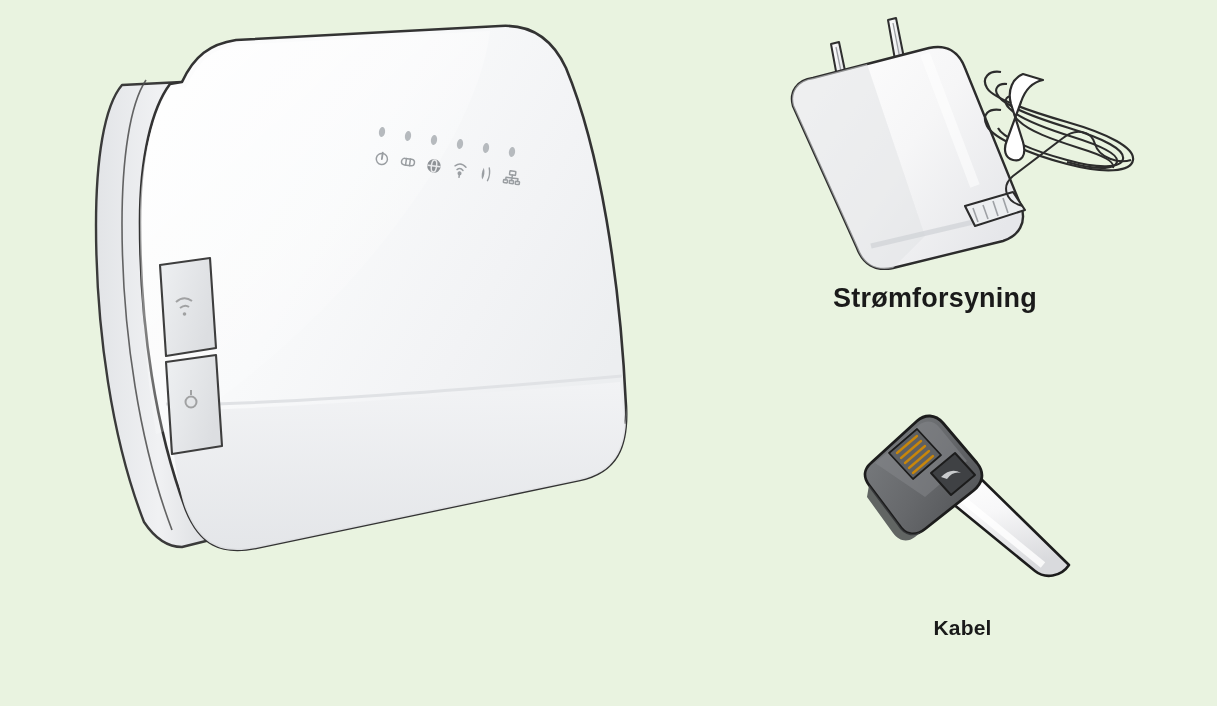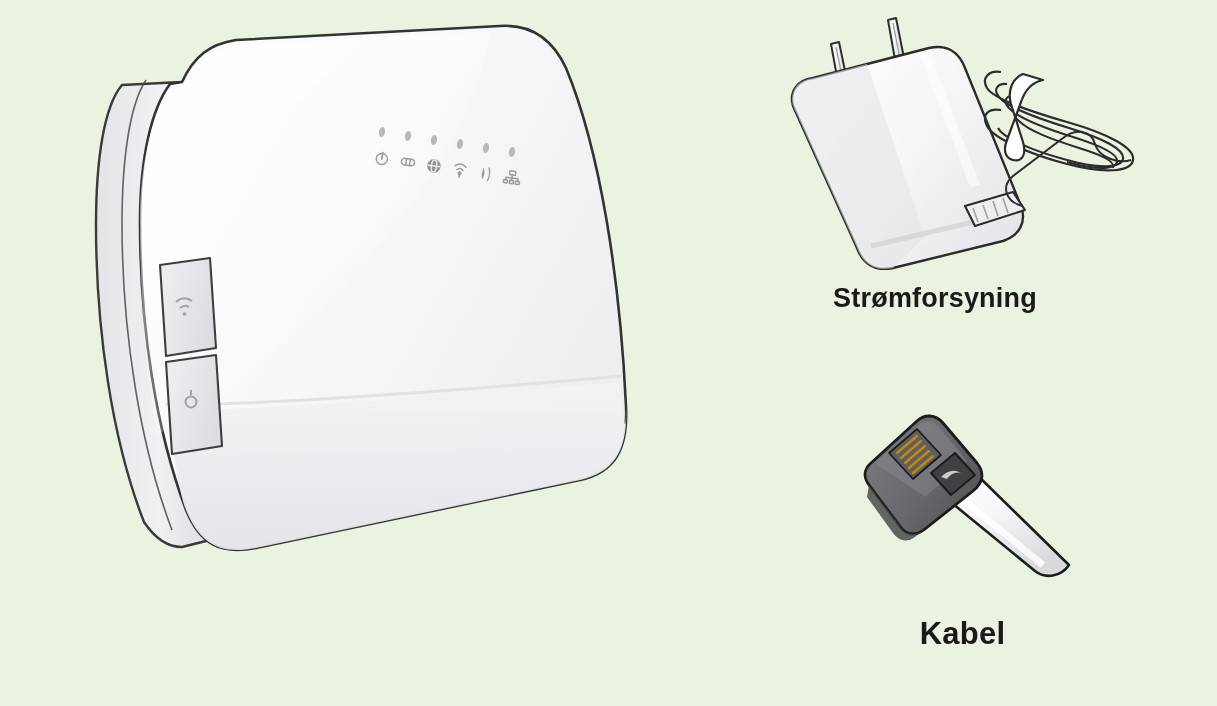--- a/index.html
+++ b/index.html
@@ -78,21 +78,21 @@
   #caption-psu {
     left: 700px;
     top: 283px;
     width: 470px;
     font-size: 27px;
   }
   #caption-cable {
     left: 760px;
     top: 616px;
     width: 405px;
-    font-size: 31px;
+    font-size: 21px;
   }
 </style>
 </head>
 <body style="background: rgb(233, 243, 224);">
 
 <div class="stage">
 
   <div class="item" id="router-item">
     <svg id="router-svg" viewBox="0 0 620 560" xmlns="http://www.w3.org/2000/svg">
       <defs>

